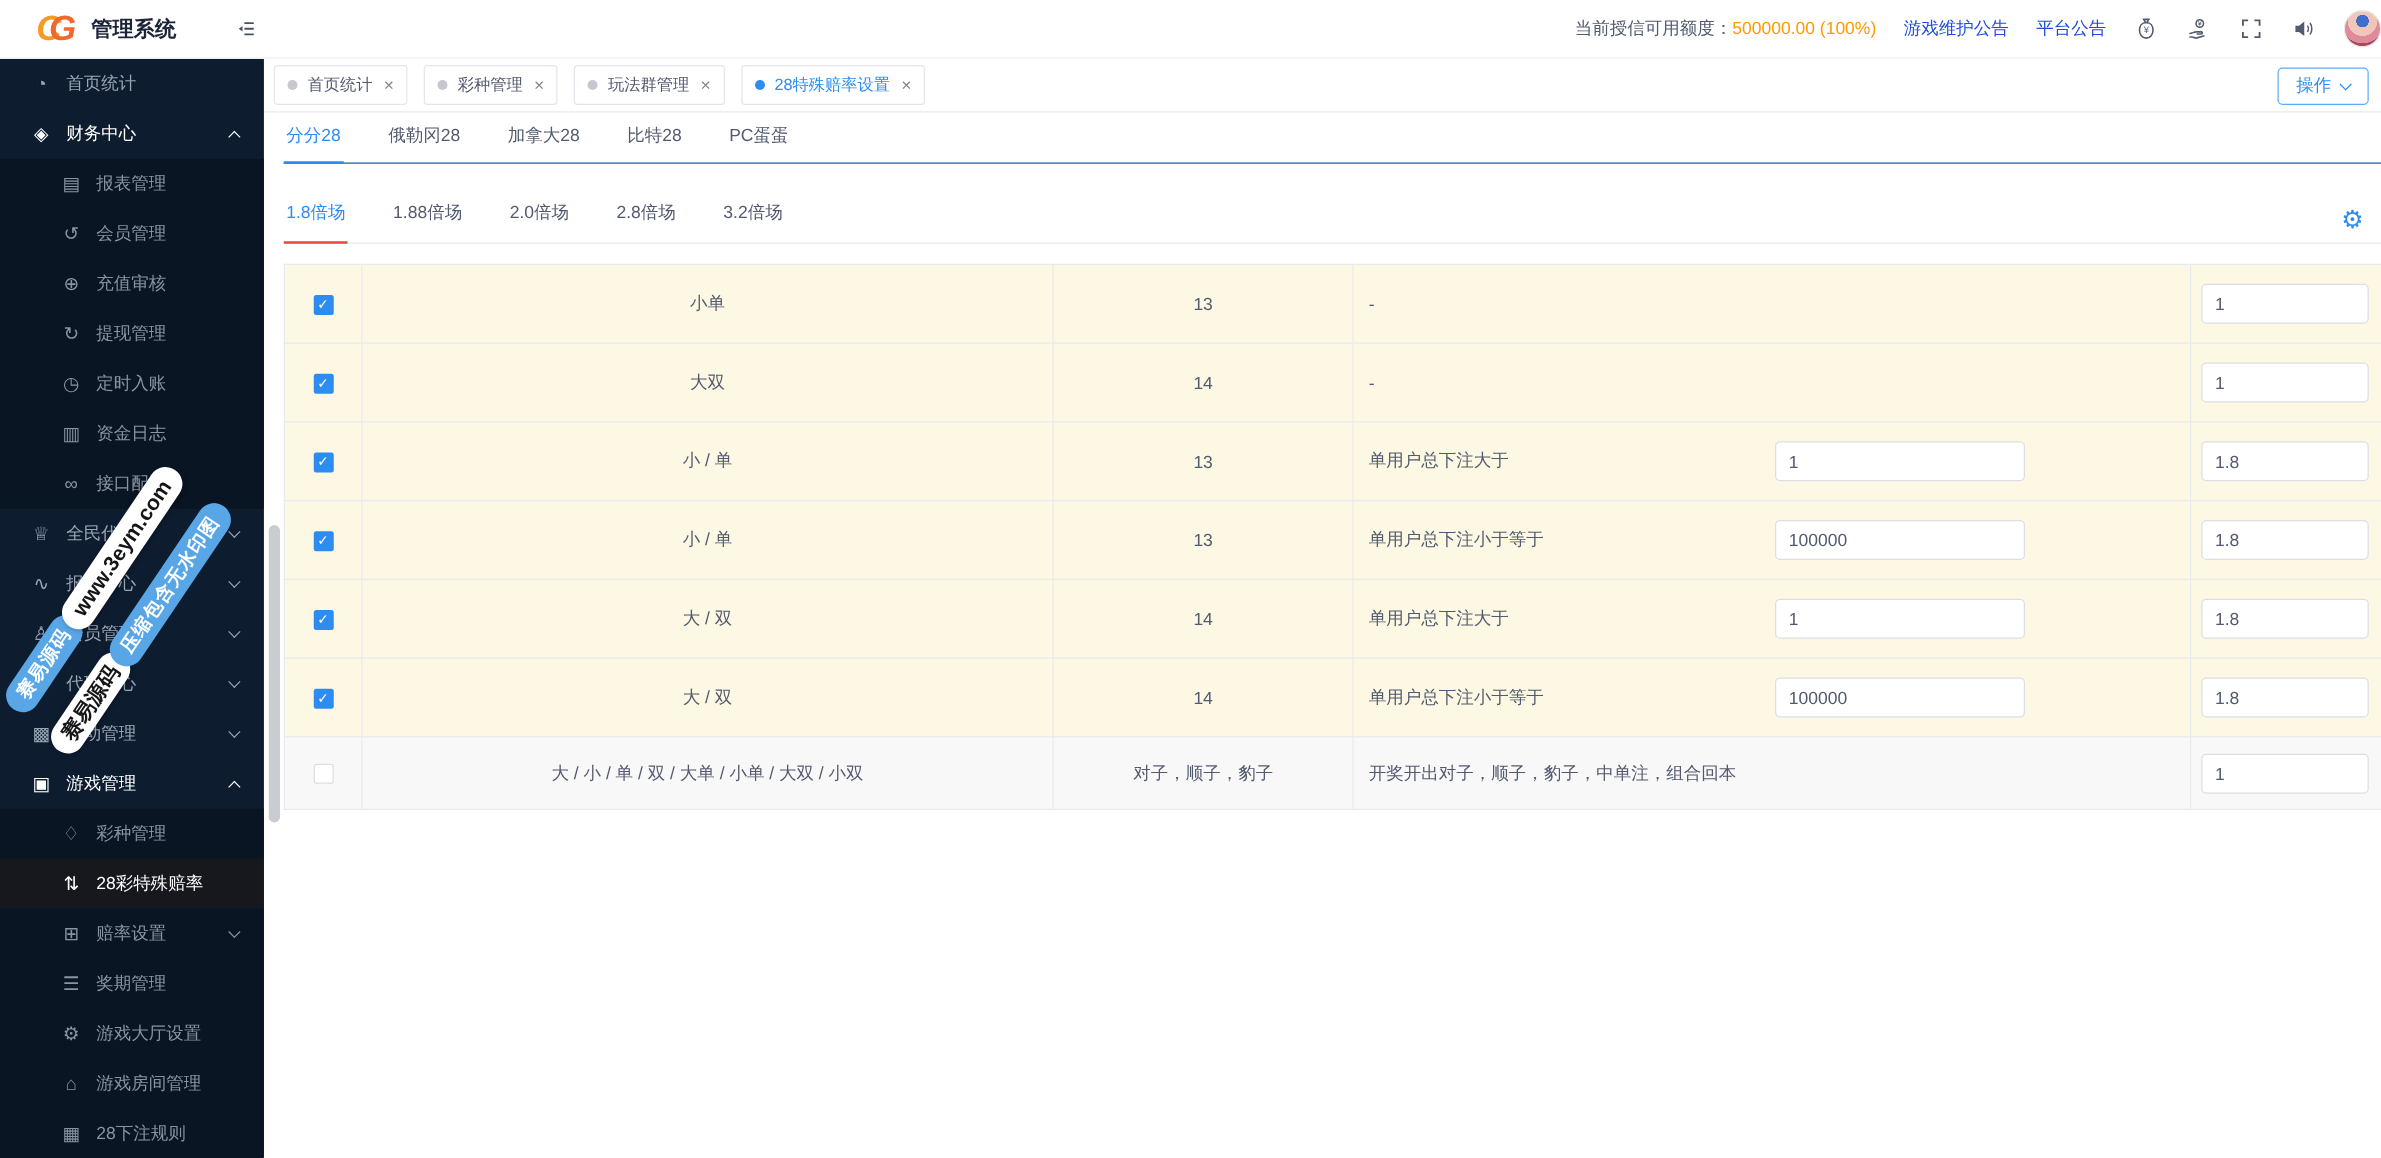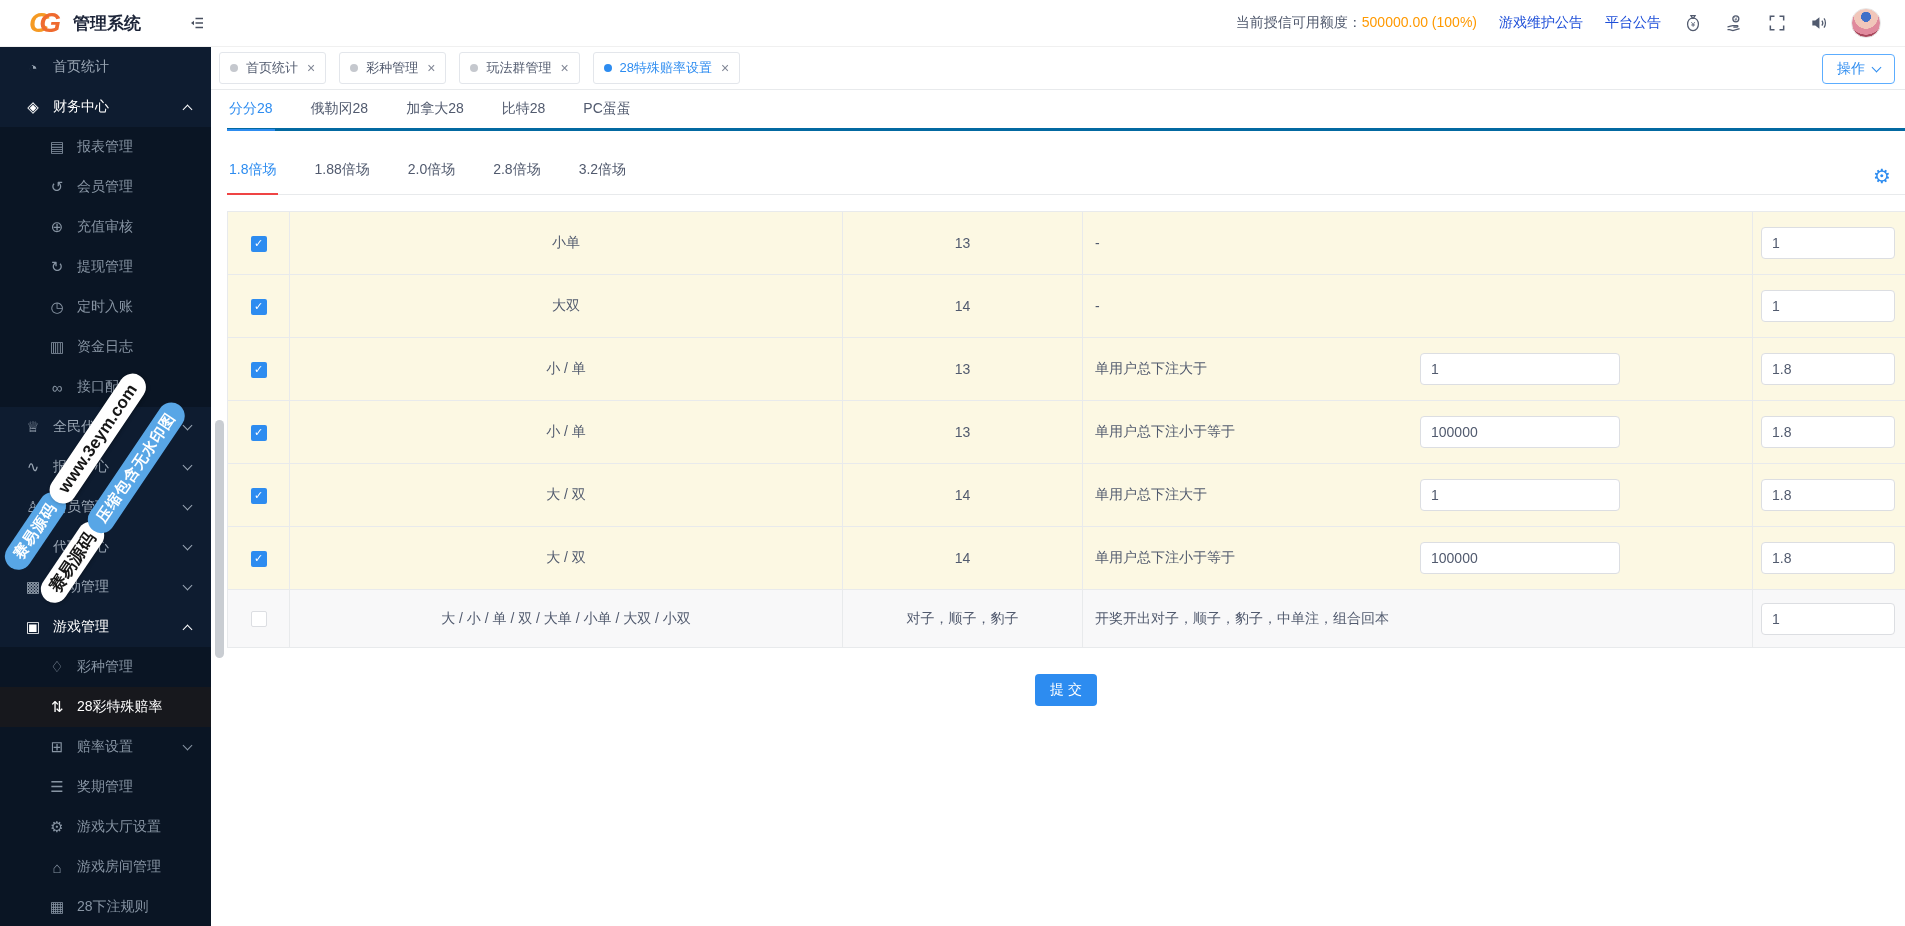--- a/index.html
+++ b/index.html
@@ -9,21 +9,21 @@
     font-family:"Liberation Sans","DejaVu Sans",sans-serif; color:#515a6e;
   }
   
   .header { position:fixed; top:0; left:0; right:0; height:47px; background:#fff;
     display:flex; align-items:center; z-index:10; border-bottom:1px solid #f0f0f0; }
   .brand { width:211px; flex:0 0 auto; display:flex; align-items:center; padding-left:29px; }
   .logo { font-weight:bold; font-size:28px; font-style:italic; line-height:1; }
   .logo .c1 { color:#f59a23; } .logo .c2 { color:#ef6a2f; margin-left:-10px; }
   .app-title { font-size:17px; font-weight:bold; color:#1c2438; margin-left:12px;text-align:right; }
   .collapse { position:absolute; left:188px; top:14px; color:#495060; cursor:pointer; }
-  .header-right { margin-left:auto; display:flex; align-items:center; gap:22px; padding-right:24px; font-size:14px; }
+  .header-right { margin-left:auto; display:flex; align-items:center; gap:22px; font-size:14px; }
   .credit-val { color:#ff9900; }
   .hlink { cursor:pointer; color:#1d4ed8; }
   .hicon { width:20px; height:20px; color:#515a6e; cursor:pointer; }
   .avatar { width:30px; height:30px; border-radius:50%; cursor:pointer;
     background:radial-gradient(circle at 50% 28%, #3f6fc9 0 20%, #f1c6ba 21% 48%, #e08a9d 49% 72%, #a9485c 73%);
     border:1px solid #e8e8e8; }
   
   .sidebar { position:fixed; top:47px; left:0; bottom:0; width:211px; background:#0e1c30; z-index:5; }
   .si { height:40px; display:flex; align-items:center; padding-left:24px; font-size:14px;
     color:#9aa6b4; position:relative; cursor:pointer; white-space:nowrap; }
@@ -46,21 +46,21 @@
   .tabchip .dot { width:8px; height:8px; border-radius:50%; background:#c5c8ce; margin-right:8px; }
   .tabchip .x { margin-left:9px; color:#808695; font-size:14px; line-height:1; cursor:pointer; }
   .tabchip.active { color:#2d8cf0; }
   .tabchip.active .dot { background:#2d8cf0; }
   .action-btn { position:absolute; right:10px; top:7px; height:30px; display:flex; align-items:center;
     border:1px solid #5cadff; color:#2d8cf0; border-radius:4px; padding:0 14px; font-size:14px;
     background:#fff; cursor:pointer; }
   .action-btn .caret { width:7px; height:7px; border-right:1.5px solid #2d8cf0;
     border-bottom:1.5px solid #2d8cf0; transform:rotate(45deg); margin-left:8px; margin-top:-4px; }
   .content { padding-left:16px; }
-  .gtabs { height:41px; border-bottom:3px solid #0369a1; display:flex; padding-top:10px; }
+  .gtabs { height:41px; border-bottom:1px solid #0369a1; display:flex; padding-top:10px; }
   .gtab { height:31px; font-size:14px; color:#515a6e; padding:0 2px; margin-right:34px; cursor:pointer; }
   .gtab.active { color:#2d8cf0; border-bottom:2px solid #2d8cf0; }
   .mtabs { height:64px; border-bottom:1px solid #e8eaec; display:flex; padding-top:30px; position:relative; }
   .mtab { height:34px; font-size:14px; color:#515a6e; padding:0 2px; margin-right:34px; cursor:pointer; }
   .mtab.active { color:#2d8cf0; border-bottom:2px solid #ef4444; }
   .gear { position:absolute; right:14px; bottom:8px; color:#2d8cf0; font-size:20px; line-height:1; cursor:pointer; }
   
   table.odds { border-collapse:collapse; margin-top:16px; table-layout:fixed; width:1678px; }
   .odds th, .odds td { border:1px solid #e8eaec; text-align:center; }
   .odds th { height:36px; font-size:14px; font-weight:bold; color:#495060; background:#fff; }
@@ -368,23 +368,20 @@
       <tr class="plain">
         <td><span class="cb empty"></span></td>
         <td>大 / 小 / 单 / 双 / 大单 / 小单 / 大双 / 小双</td>
         <td>对子，顺子，豹子</td>
         <td class="cond">开奖开出对子，顺子，豹子，中单注，组合回本</td>
         <td class="rate"><input class="txt rate-input" value="1" style=""></td>
       </tr>
     </tbody>
       </table>
 
-    <div class="submit-wrap">
-      <button class="submit-btn">提 交</button>
-    </div>
 
   </div>
 </div>
 
 <div class="ribbon r1">
   <span class="pill blue">赛易源码</span>
   <span class="pill white">www.3eym.com</span>
 </div>
 <div class="ribbon r2">
   <span class="pill white">赛易源码</span>

